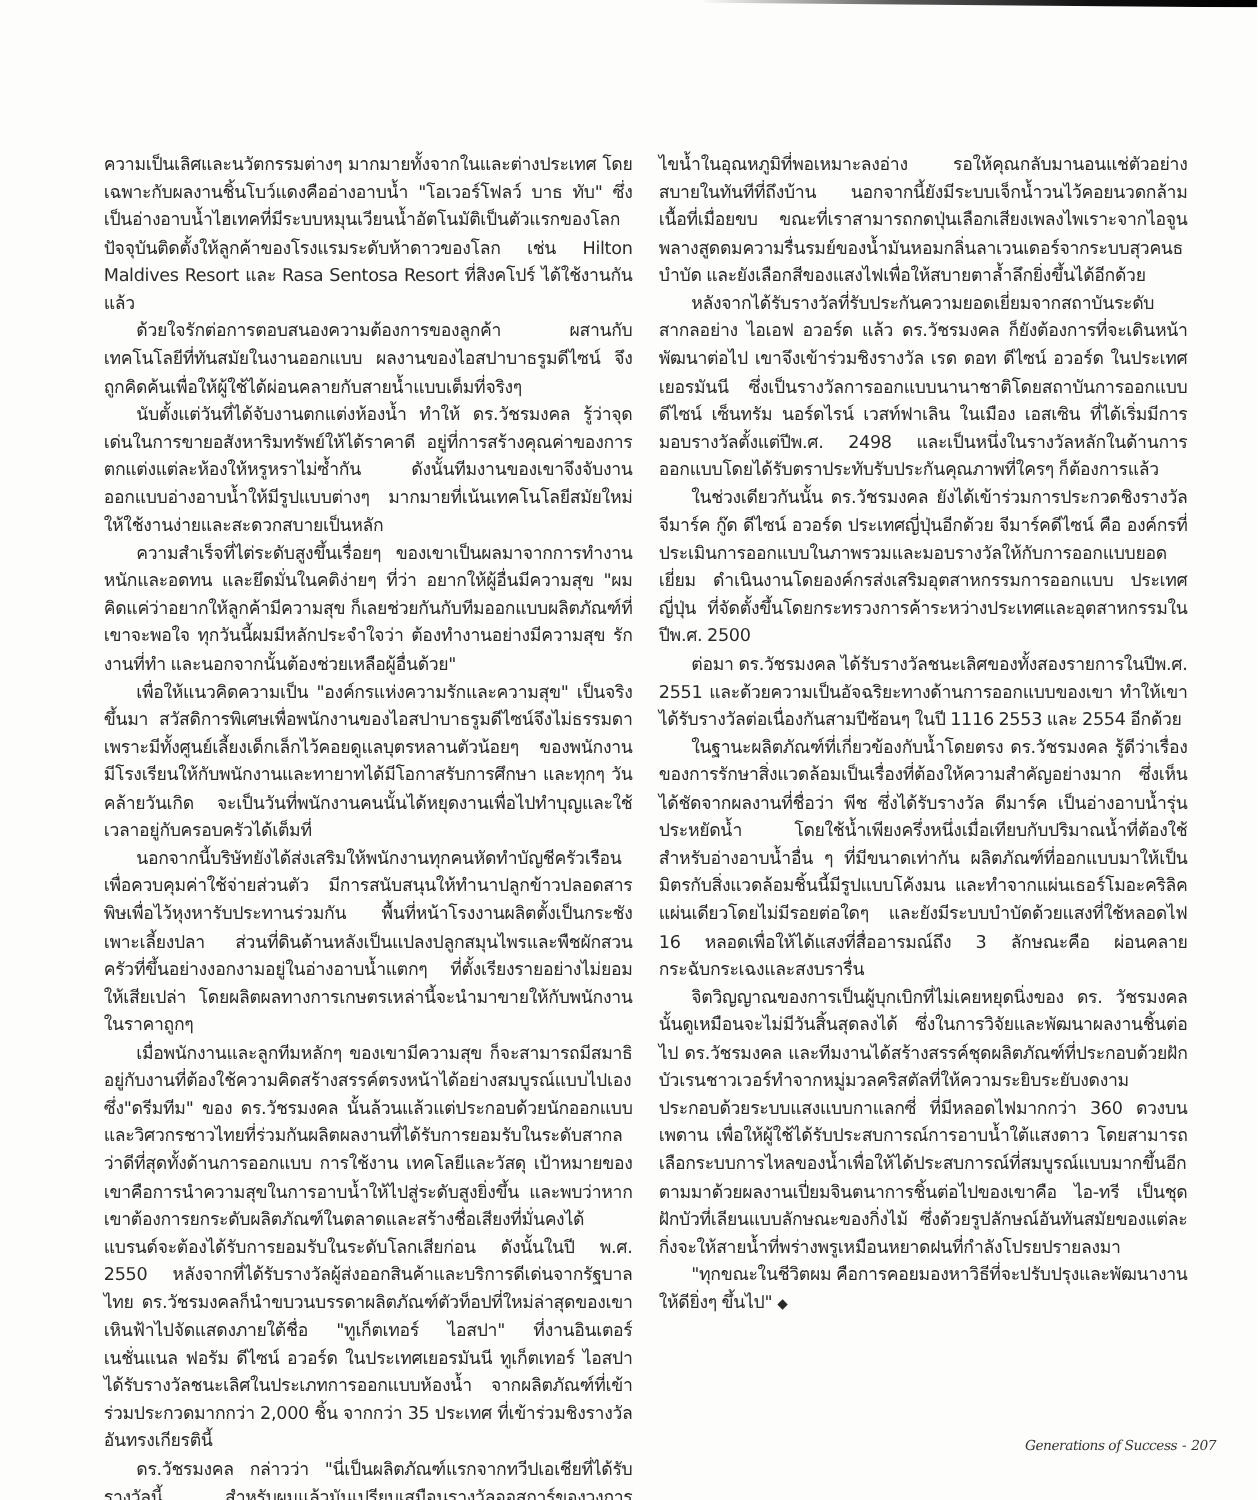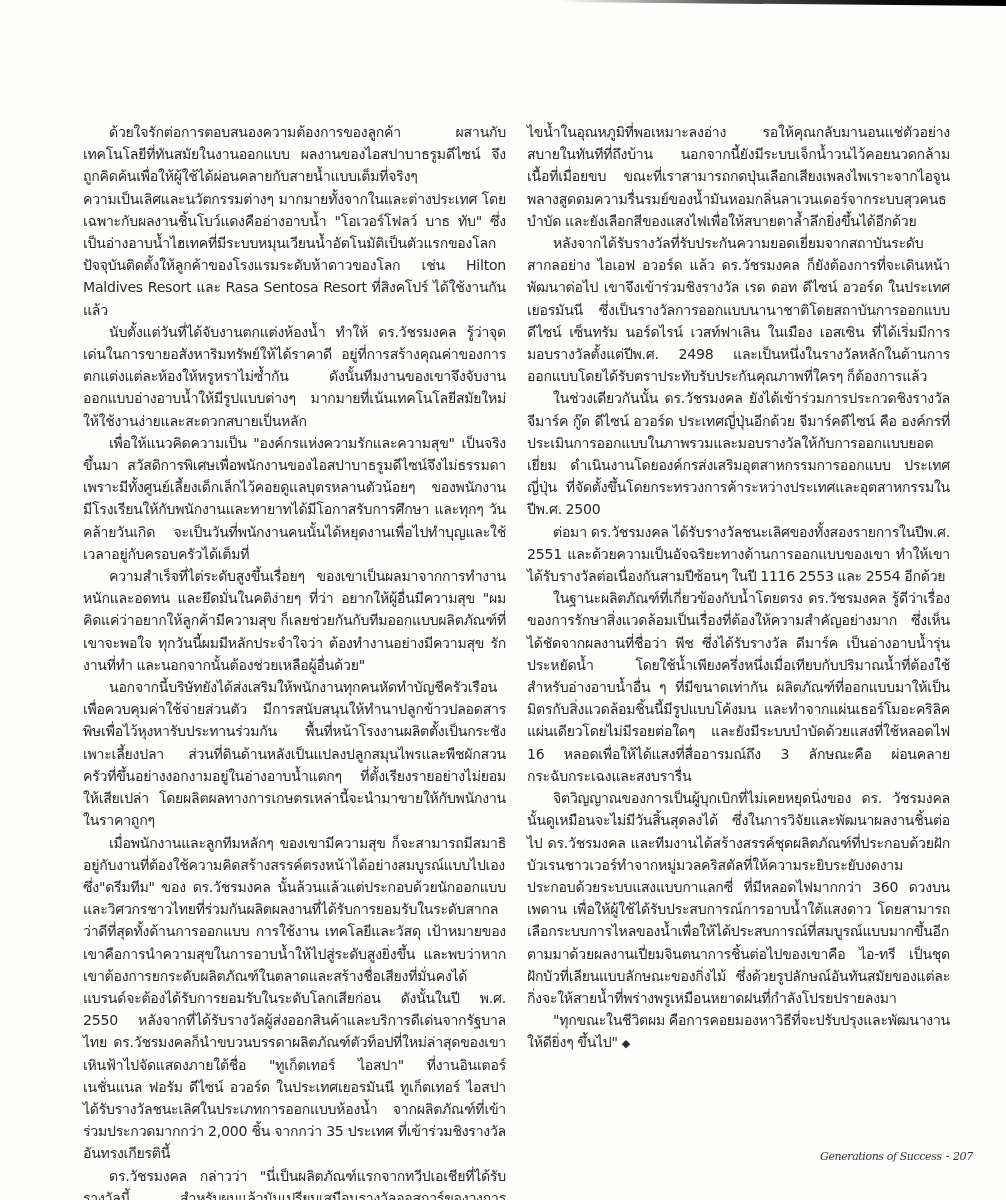--- a/index.html
+++ b/index.html
@@ -58,25 +58,25 @@
       white-space: nowrap;
     }
     .footer .sep { margin: 0 4px; }
   </style>
 </head>
 <body>
 
 <div class="scan-shadow"></div>
 
 <div class="column col-left">
+  <p class="para no-indent">ความเป็นเลิศและนวัตกรรมต่างๆ มากมายทั้งจากในและต่างประเทศ โดยเฉพาะกับผลงานชิ้นโบว์แดงคืออ่างอาบน้ำ "โอเวอร์โฟลว์ บาธ ทับ" ซึ่งเป็นอ่างอาบน้ำไฮเทคที่มีระบบหมุนเวียนน้ำอัตโนมัติเป็นตัวแรกของโลก ปัจจุบันติดตั้งให้ลูกค้าของโรงแรมระดับห้าดาวของโลก เช่น Hilton Maldives Resort และ Rasa Sentosa Resort ที่สิงคโปร์ ได้ใช้งานกันแล้ว</p>
   <p class="para">ด้วยใจรักต่อการตอบสนองความต้องการของลูกค้า ผสานกับเทคโนโลยีที่ทันสมัยในงานออกแบบ ผลงานของไอสปาบาธรูมดีไซน์ จึงถูกคิดค้นเพื่อให้ผู้ใช้ได้ผ่อนคลายกับสายน้ำแบบเต็มที่จริงๆ</p>
-  <p class="para no-indent">ความเป็นเลิศและนวัตกรรมต่างๆ มากมายทั้งจากในและต่างประเทศ โดยเฉพาะกับผลงานชิ้นโบว์แดงคืออ่างอาบน้ำ "โอเวอร์โฟลว์ บาธ ทับ" ซึ่งเป็นอ่างอาบน้ำไฮเทคที่มีระบบหมุนเวียนน้ำอัตโนมัติเป็นตัวแรกของโลก ปัจจุบันติดตั้งให้ลูกค้าของโรงแรมระดับห้าดาวของโลก เช่น Hilton Maldives Resort และ Rasa Sentosa Resort ที่สิงคโปร์ ได้ใช้งานกันแล้ว</p>
   <p class="para">นับตั้งแต่วันที่ได้จับงานตกแต่งห้องน้ำ ทำให้ ดร.วัชรมงคล รู้ว่าจุดเด่นในการขายอสังหาริมทรัพย์ให้ได้ราคาดี อยู่ที่การสร้างคุณค่าของการตกแต่งแต่ละห้องให้หรูหราไม่ซ้ำกัน ดังนั้นทีมงานของเขาจึงจับงานออกแบบอ่างอาบน้ำให้มีรูปแบบต่างๆ มากมายที่เน้นเทคโนโลยีสมัยใหม่ ให้ใช้งานง่ายและสะดวกสบายเป็นหลัก</p>
+  <p class="para">ความสำเร็จที่ไต่ระดับสูงขึ้นเรื่อยๆ ของเขาเป็นผลมาจากการทำงานหนักและอดทน และยึดมั่นในคติง่ายๆ ที่ว่า อยากให้ผู้อื่นมีความสุข "ผมคิดแค่ว่าอยากให้ลูกค้ามีความสุข ก็เลยช่วยกันกับทีมออกแบบผลิตภัณฑ์ที่เขาจะพอใจ ทุกวันนี้ผมมีหลักประจำใจว่า ต้องทำงานอย่างมีความสุข รักงานที่ทำ และนอกจากนั้นต้องช่วยเหลือผู้อื่นด้วย"</p>
   <p class="para">เพื่อให้แนวคิดความเป็น "องค์กรแห่งความรักและความสุข" เป็นจริงขึ้นมา สวัสดิการพิเศษเพื่อพนักงานของไอสปาบาธรูมดีไซน์จึงไม่ธรรมดา เพราะมีทั้งศูนย์เลี้ยงเด็กเล็กไว้คอยดูแลบุตรหลานตัวน้อยๆ ของพนักงาน มีโรงเรียนให้กับพนักงานและทายาทได้มีโอกาสรับการศึกษา และทุกๆ วันคล้ายวันเกิด จะเป็นวันที่พนักงานคนนั้นได้หยุดงานเพื่อไปทำบุญและใช้เวลาอยู่กับครอบครัวได้เต็มที่</p>
-  <p class="para">ความสำเร็จที่ไต่ระดับสูงขึ้นเรื่อยๆ ของเขาเป็นผลมาจากการทำงานหนักและอดทน และยึดมั่นในคติง่ายๆ ที่ว่า อยากให้ผู้อื่นมีความสุข "ผมคิดแค่ว่าอยากให้ลูกค้ามีความสุข ก็เลยช่วยกันกับทีมออกแบบผลิตภัณฑ์ที่เขาจะพอใจ ทุกวันนี้ผมมีหลักประจำใจว่า ต้องทำงานอย่างมีความสุข รักงานที่ทำ และนอกจากนั้นต้องช่วยเหลือผู้อื่นด้วย"</p>
   <p class="para">นอกจากนี้บริษัทยังได้ส่งเสริมให้พนักงานทุกคนหัดทำบัญชีครัวเรือนเพื่อควบคุมค่าใช้จ่ายส่วนตัว มีการสนับสนุนให้ทำนาปลูกข้าวปลอดสารพิษเพื่อไว้หุงหารับประทานร่วมกัน พื้นที่หน้าโรงงานผลิตตั้งเป็นกระชังเพาะเลี้ยงปลา ส่วนที่ดินด้านหลังเป็นแปลงปลูกสมุนไพรและพืชผักสวนครัวที่ขึ้นอย่างงอกงามอยู่ในอ่างอาบน้ำแตกๆ ที่ตั้งเรียงรายอย่างไม่ยอมให้เสียเปล่า โดยผลิตผลทางการเกษตรเหล่านี้จะนำมาขายให้กับพนักงานในราคาถูกๆ</p>
   <p class="para">เมื่อพนักงานและลูกทีมหลักๆ ของเขามีความสุข ก็จะสามารถมีสมาธิอยู่กับงานที่ต้องใช้ความคิดสร้างสรรค์ตรงหน้าได้อย่างสมบูรณ์แบบไปเอง ซึ่ง"ดรีมทีม" ของ ดร.วัชรมงคล นั้นล้วนแล้วแต่ประกอบด้วยนักออกแบบและวิศวกรชาวไทยที่ร่วมกันผลิตผลงานที่ได้รับการยอมรับในระดับสากลว่าดีที่สุดทั้งด้านการออกแบบ การใช้งาน เทคโลยีและวัสดุ เป้าหมายของเขาคือการนำความสุขในการอาบน้ำให้ไปสู่ระดับสูงยิ่งขึ้น และพบว่าหากเขาต้องการยกระดับผลิตภัณฑ์ในตลาดและสร้างชื่อเสียงที่มั่นคงได้ แบรนด์จะต้องได้รับการยอมรับในระดับโลกเสียก่อน ดังนั้นในปี พ.ศ. 2550 หลังจากที่ได้รับรางวัลผู้ส่งออกสินค้าและบริการดีเด่นจากรัฐบาลไทย ดร.วัชรมงคลก็นำขบวนบรรดาผลิตภัณฑ์ตัวท็อปที่ใหม่ล่าสุดของเขาเหินฟ้าไปจัดแสดงภายใต้ชื่อ "ทูเก็ตเทอร์ ไอสปา" ที่งานอินเตอร์เนชั่นแนล ฟอรัม ดีไซน์ อวอร์ด ในประเทศเยอรมันนี ทูเก็ตเทอร์ ไอสปาได้รับรางวัลชนะเลิศในประเภทการออกแบบห้องน้ำ จากผลิตภัณฑ์ที่เข้าร่วมประกวดมากกว่า 2,000 ชิ้น จากกว่า 35 ประเทศ ที่เข้าร่วมชิงรางวัลอันทรงเกียรตินี้</p>
   <p class="para">ดร.วัชรมงคล กล่าวว่า "นี่เป็นผลิตภัณฑ์แรกจากทวีปเอเชียที่ได้รับรางวัลนี้ สำหรับผมแล้วมันเปรียบเสมือนรางวัลออสการ์ของวงการออกแบบเลยทีเดียว" และในอนาคตอันใกล้นี้ เทคโนโลยีของอ่างอาบน้ำจะล้ำหน้าไปไกลขนาดที่ว่า สามารถผ่อนคลายความเหนื่อยล้าจากการทำงานได้เพียงการกดปุ่มทีเดียวเท่านั้น</p>
 
 </div>
 
 <div class="column col-right">
   <p class="para no-indent">ไขน้ำในอุณหภูมิที่พอเหมาะลงอ่าง รอให้คุณกลับมานอนแช่ตัวอย่างสบายในทันทีที่ถึงบ้าน นอกจากนี้ยังมีระบบเจ็กน้ำวนไว้คอยนวดกล้ามเนื้อที่เมื่อยขบ ขณะที่เราสามารถกดปุ่นเลือกเสียงเพลงไพเราะจากไอจูน พลางสูดดมความรื่นรมย์ของน้ำมันหอมกลิ่นลาเวนเดอร์จากระบบสุวคนธบำบัด และยังเลือกสีของแสงไฟเพื่อให้สบายตาล้ำลึกยิ่งขึ้นได้อีกด้วย</p>
   <p class="para">หลังจากได้รับรางวัลที่รับประกันความยอดเยี่ยมจากสถาบันระดับสากลอย่าง ไอเอฟ อวอร์ด แล้ว ดร.วัชรมงคล ก็ยังต้องการที่จะเดินหน้าพัฒนาต่อไป เขาจึงเข้าร่วมชิงรางวัล เรด ดอท ดีไซน์ อวอร์ด ในประเทศเยอรมันนี ซึ่งเป็นรางวัลการออกแบบนานาชาติโดยสถาบันการออกแบบ ดีไซน์ เซ็นทรัม นอร์ดไรน์ เวสท์ฟาเลิน ในเมือง เอสเซิน ที่ได้เริ่มมีการมอบรางวัลตั้งแต่ปีพ.ศ. 2498 และเป็นหนึ่งในรางวัลหลักในด้านการออกแบบโดยได้รับตราประทับรับประกันคุณภาพที่ใครๆ ก็ต้องการแล้ว</p>
   <p class="para">ในช่วงเดียวกันนั้น ดร.วัชรมงคล ยังได้เข้าร่วมการประกวดชิงรางวัล จีมาร์ค กู๊ด ดีไซน์ อวอร์ด ประเทศญี่ปุ่นอีกด้วย จีมาร์คดีไซน์ คือ องค์กรที่ประเมินการออกแบบในภาพรวมและมอบรางวัลให้กับการออกแบบยอดเยี่ยม ดำเนินงานโดยองค์กรส่งเสริมอุตสาหกรรมการออกแบบ ประเทศญี่ปุ่น ที่จัดตั้งขึ้นโดยกระทรวงการค้าระหว่างประเทศและอุตสาหกรรมในปีพ.ศ. 2500</p>

